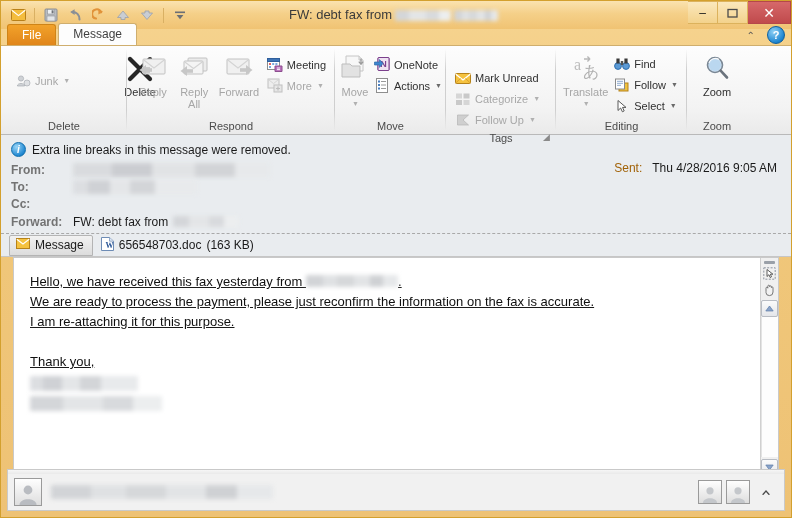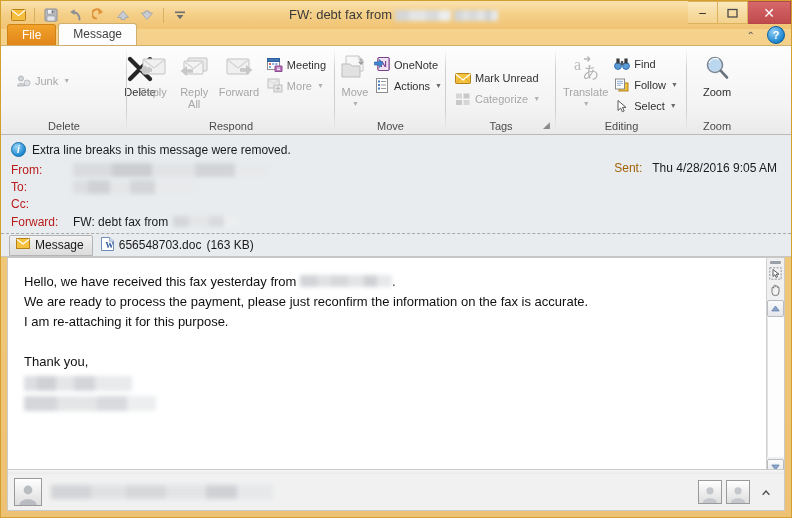--- a/index.html
+++ b/index.html
@@ -113,21 +113,21 @@
     display:flex;align-items:center;gap:6px;padding:3px 0 4px 10px;font-size:12px;color:#1a1a1a;
   }
   .infoicon{
     width:13px;height:13px;border-radius:50%;
     background:radial-gradient(circle at 35% 30%,#9bd6f7,#2289d2 70%,#0d6aae);
     color:#fff;font-size:10px;font-weight:bold;font-style:italic;
     display:flex;align-items:center;justify-content:center;border:1px solid #0e6ead;
   }
   .fields{padding:0 0 2px 10px;position:relative;}
   .frow{display:flex;align-items:center;height:17px;font-size:12px;}
-  .flabel{width:62px;color:#b91c1c;flex:none;}
+  .flabel{width:62px;color:#737373;flex:none;font-weight:bold;}
   .fval{color:#1a1a1a;}
   .sent{
     position:absolute;right:14px;top:0px;font-size:12px;color:#1a1a1a;
     display:flex;gap:10px;
   }
   .sentlabel{color:#a16207;}
   
   .blur{display:inline-block;vertical-align:middle;border-radius:1px;}
   .b1{
     background:
@@ -154,21 +154,21 @@
   }
   .msgtab{
     display:flex;align-items:center;gap:5px;height:19px;padding:0 8px 0 6px;
     background:linear-gradient(to bottom,#f2f2f2,#dcdcdc);
     border:1px solid #b4b4b4;border-radius:2px 2px 0 0;font-size:12px;
   }
   .attitem{display:flex;align-items:center;gap:5px;padding:0 8px;font-size:12px;}
   
   .bodyarea{
     position:relative;background:#fff;height:223px;border:1px solid #c9c9c9;
-    margin:0 6px;box-sizing:border-box;overflow:hidden;
+    margin:0 12px;box-sizing:border-box;overflow:hidden;text-decoration:underline;
   }
   .bodytext{
     padding:14px 16px;font-size:13px;line-height:20px;color:#101010;
     font-family:"Liberation Sans",sans-serif;
   }
   .bodytext p{margin:0;}
   .spacer{height:20px;}
   
   .scrollstrip{
     position:absolute;right:0;top:0;bottom:0;width:17px;
@@ -446,20 +446,29 @@
           <div class="smallbtn dis">
             <span class="ic">
               <svg width="16" height="14" viewBox="0 0 16 14">
                 <rect x="1" y="1.5" width="6" height="5" fill="#d6d6d6"></rect>
                 <rect x="8.5" y="1.5" width="6" height="5" fill="#c9c9c9"></rect>
                 <rect x="1" y="8" width="6" height="5" fill="#c9c9c9"></rect>
                 <rect x="8.5" y="8" width="6" height="5" fill="#d6d6d6"></rect>
               </svg>
             </span>
             <span>Categorize</span>
+            <span class="caret dis">▼</span>
+          </div>
+          <div class="smallbtn dis">
+            <span class="ic">
+              <svg width="16" height="14" viewBox="0 0 16 14">
+                <path d="M2.5 2 L13.5 2 L8 7 L13.5 12 L2.5 12 Z" fill="#cfcfcf" stroke="#b5b5b5" stroke-width=".7"></path>
+              </svg>
+            </span>
+            <span>Follow Up</span>
             <span class="caret dis">▼</span>
           </div>
         </div>
       </div>
       <div class="glabel">
         <span>Tags</span>
         <span class="dlglaunch">◢</span>
       </div>
     </div>
 

